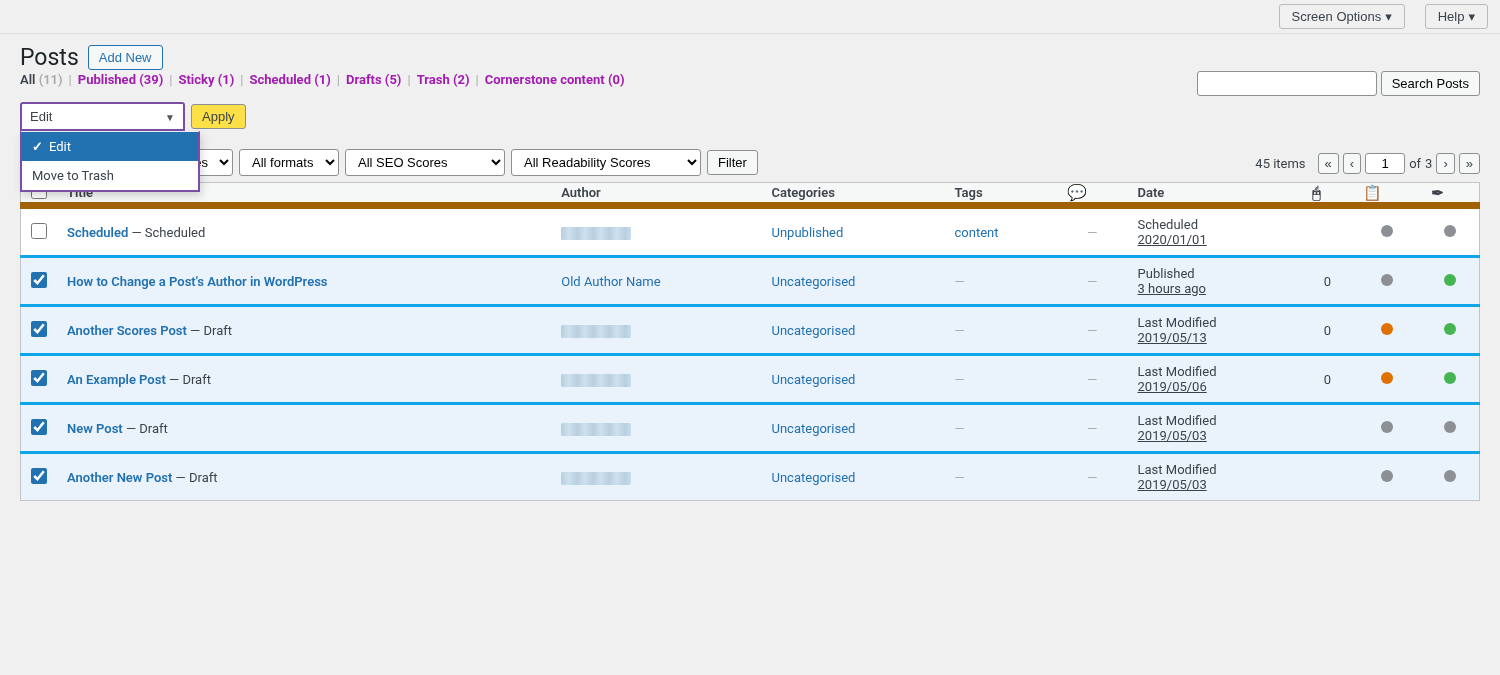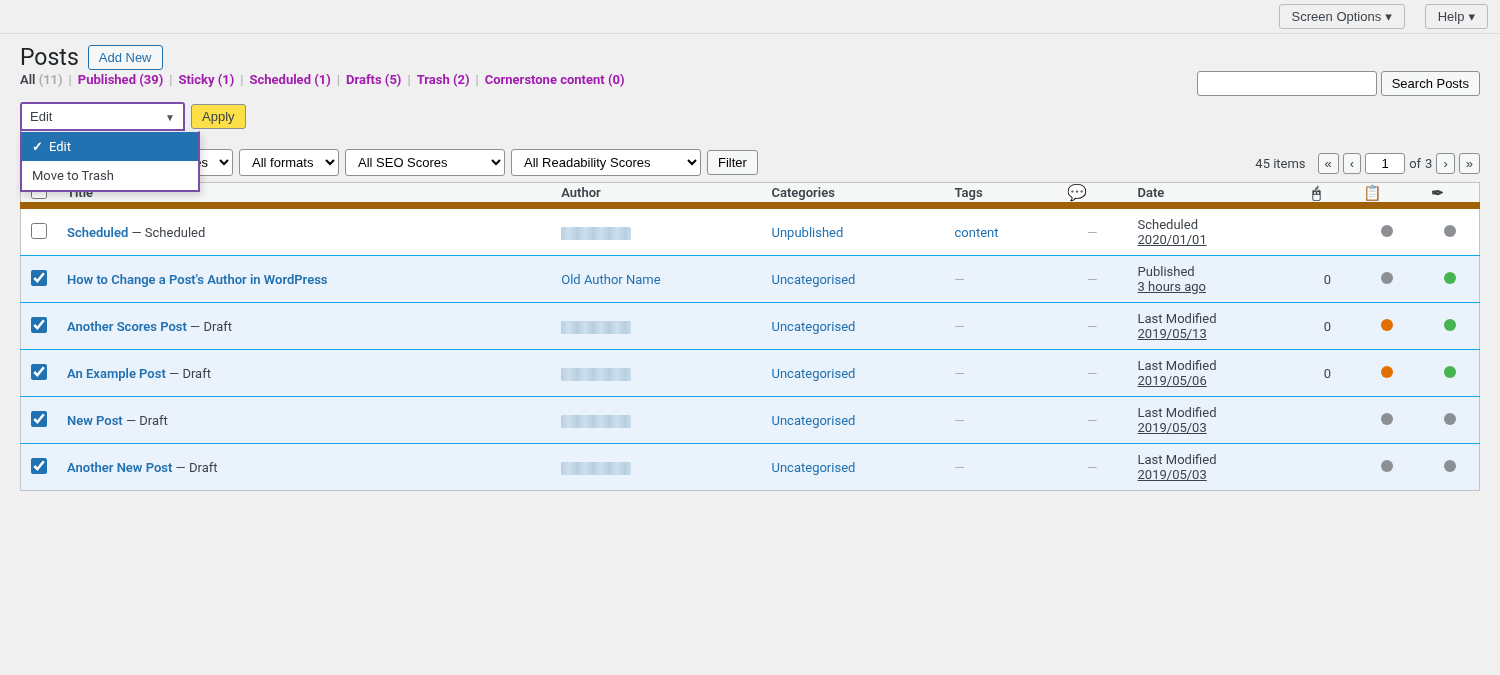--- a/index.html
+++ b/index.html
@@ -186,21 +186,21 @@
       font-weight: 600;
       font-size: 13px;
       color: #3c434a;
       white-space: nowrap;
     }
     .wp-list-table th.col-cb {
       width: 36px;
     }
     .wp-list-table td {
       padding: 8px 10px;
-      border-bottom: 1px solid #0ea5e9;
+      border-bottom: 3px solid #0ea5e9;
       vertical-align: middle;
       font-size: 13px;
     }
     .wp-list-table tr:last-child td {
       border-bottom: none;
     }
     
     .cb-input {
       width: 16px;
       height: 16px;

